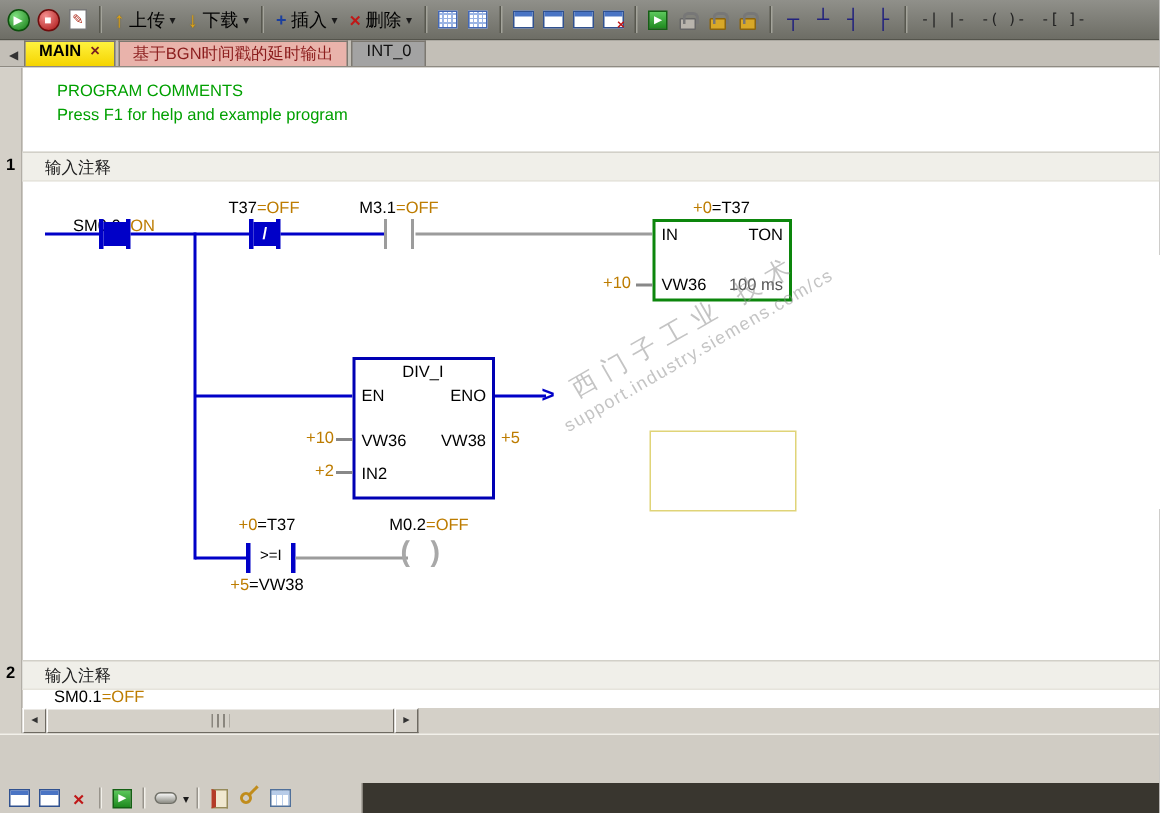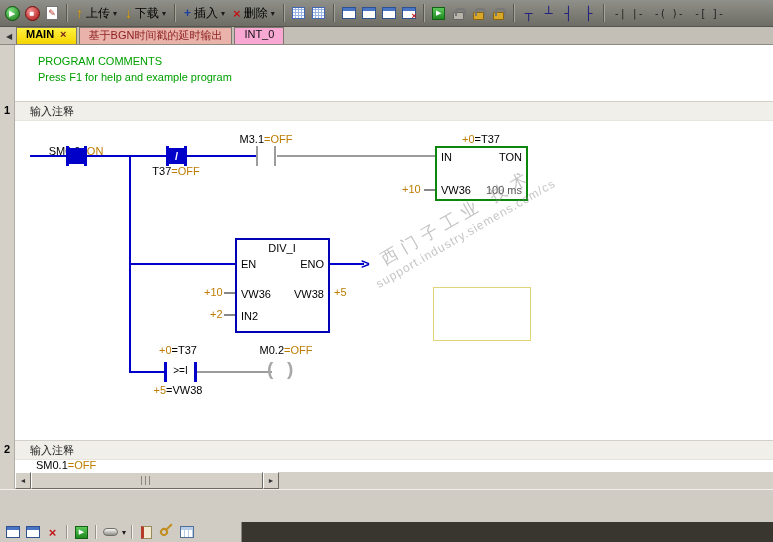--- a/index.html
+++ b/index.html
@@ -30,21 +30,21 @@
 .mono{font-family:"DejaVu Sans Mono",monospace}
 .linetool{color:#22227e;font-weight:bold;font-size:13px}
 .widetool{color:#222;font-size:10px;letter-spacing:0;width:auto;padding:0 4px}
 
 
 .tabbar{position:absolute;left:0;top:27px;width:773px;height:18px;background:#c3bfb7;display:flex;align-items:flex-end;border-bottom:1px solid #8e8a82;padding-left:2px}
 .tabnav{width:14px;height:16px;display:flex;align-items:center;justify-content:center;font-size:8px;color:#333;flex:0 0 auto}
 .tab{height:17px;display:flex;align-items:flex-start;gap:6px;padding:0 9px;font-size:11px;border:1px solid #7c7870;border-bottom:none;margin-right:2px;flex:0 0 auto;white-space:nowrap}
 .tab.active{background:linear-gradient(#fff23e,#f5d400);font-weight:bold;color:#000}
 .tab.mod{background:#e9b3ab;color:#8b1d1d}
-.tab.plain{background:#f9a8d4;color:#111}
+.tab.plain{background:#a3a3a3;color:#111}
 .tabx{font-weight:bold;color:#7a2020;font-size:11px}
 
 
 .editor{position:absolute;left:0;top:45px;width:773px;height:427px;background:#fff;overflow:hidden}
 .gutter{position:absolute;left:0;top:0;width:15px;height:427px;background:#d4d0c8;border-right:1px solid #b2aea6}
 .greentxt{position:absolute;color:#00a000;font-size:11px;white-space:nowrap}
 .hdr{position:absolute;left:15px;width:758px;height:20px;background:#f0efe9;border-top:1px solid #d2d0c8;border-bottom:1px solid #e6e4dc;display:flex;align-items:center;padding-left:15px;color:#222}
 .netnum{position:absolute;left:0;width:14px;text-align:center;font-weight:bold;color:#000;font-size:11px}
 .lbl{position:absolute;font-size:11px;white-space:nowrap;color:#000}
 .ctr{text-align:center}
@@ -187,21 +187,21 @@
 
     <div class="greentxt" style="left:38px;top:10px;">PROGRAM COMMENTS</div>
     <div class="greentxt" style="left:38px;top:26px;">Press F1 for help and example program</div>
 
     <div class="hdr" style="top:56px;">
       <span>输入注释</span>
     </div>
     <div class="netnum" style="top:59px;">1</div>
 
     <div class="lbl ctr" style="left:44px;top:88px;width:64px;margin-top:12px;"><span>SM0.0</span><span class="status">=ON</span></div>
-    <div class="lbl ctr" style="left:144px;top:88px;width:64px;margin-top:32px;"><span>T37</span><span class="status">=OFF</span></div>
+    <div class="lbl ctr" style="left:144px;top:88px;width:64px;"><span>T37</span><span class="status">=OFF</span></div>
     <div class="lbl ctr" style="left:234px;top:88px;width:64px;"><span>M3.1</span><span class="status">=OFF</span></div>
     <div class="lbl ctr" style="left:449px;top:88px;width:64px;"><span class="status">+0</span><span>=T37</span></div>
 
     <div class="wire" style="left:30px;top:110px;width:36px;height:2px;"></div>
     <div class="wire" style="left:87px;top:110px;width:79px;height:2px;"></div>
     <div class="wire" style="left:187px;top:110px;width:69px;height:2px;"></div>
     <div class="wire g" style="left:277px;top:110px;width:158px;height:2px;"></div>
 
     <div class="bar" style="left:66px;top:101px;"></div>
     <div class="fillbox" style="left:69px;top:103px;width:15px;height:16px;"></div>

